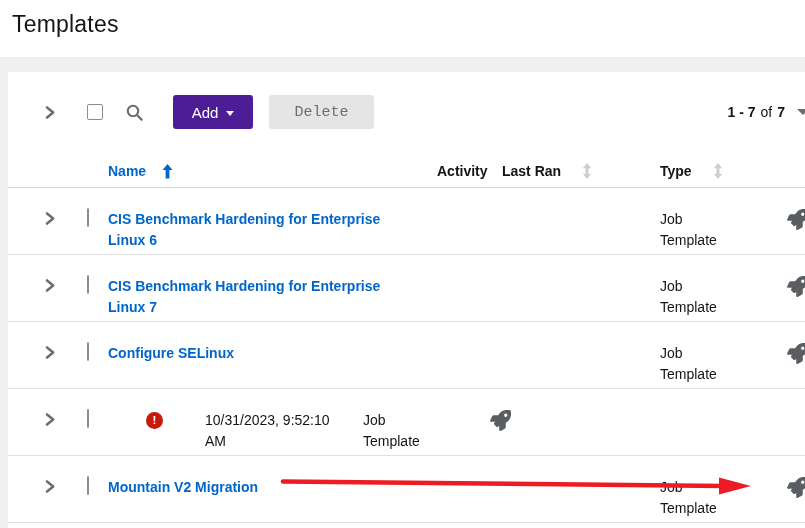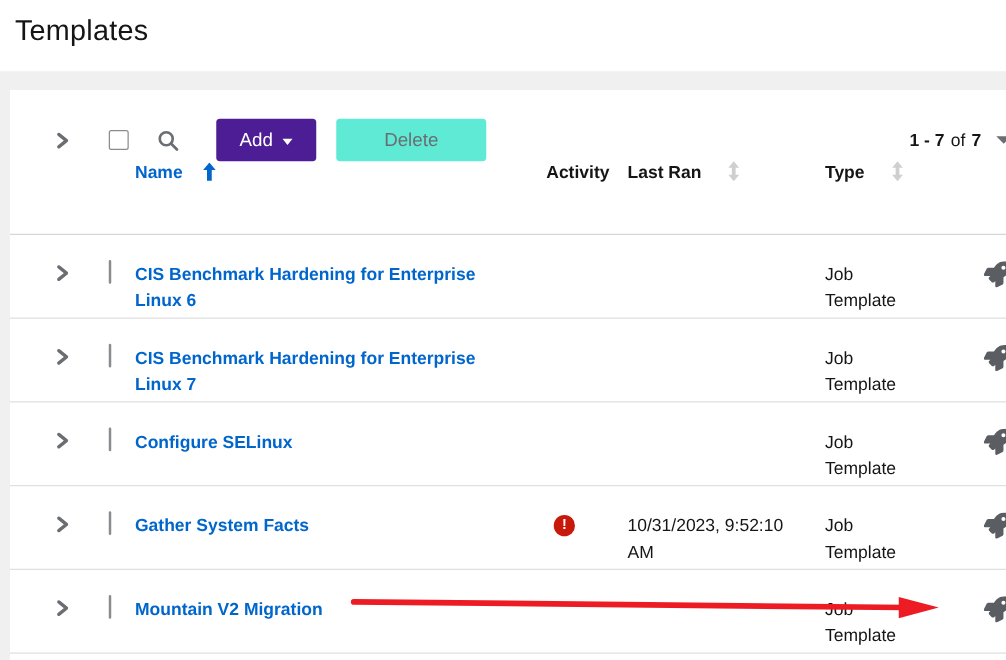--- a/index.html
+++ b/index.html
@@ -15,28 +15,28 @@
 
   
   .toolbar { display:flex; align-items:center; height:34px; margin-top:23px; padding-left:36px; }
   .expand-ctl { width:12px; display:inline-flex; cursor:pointer; }
   .checkbox { width:16px; height:16px; background:#fff; border:1px solid #8a8d90; border-radius:2px; cursor:pointer; flex:0 0 auto; }
   .toolbar .checkbox { margin-left:31px; }
   .search-ctl { margin-left:23px; display:inline-flex; cursor:pointer; }
   .btn { height:34px; border:none; border-radius:3px; font-size:15px; font-family:"Liberation Sans",sans-serif; display:inline-flex; align-items:center; justify-content:center; }
   .btn-add { margin-left:30px; width:80px; background:#4c1d95; color:#fff; cursor:pointer; gap:8px; }
   .btn-add .caret-down { width:0; height:0; border-left:4.5px solid transparent; border-right:4.5px solid transparent; border-top:5.5px solid #fff; margin-top:2px; }
-  .btn-delete { margin-left:16px; width:120px; background:#5eead4; color:#6a6e73; cursor:default; }
+  .btn-delete { margin-left:16px; width:105px; background:#e5e5e5; color:#6a6e73; cursor:default;font-family:Liberation Mono, monospace; }
   .pagination { margin-left:auto; display:flex; align-items:center; font-size:14px; color:#151515; }
   .pagination .pg { font-weight:bold; }
   .pagination .pg-of { margin:0 5px; font-weight:normal; }
   .pag-caret { width:0; height:0; border-left:6px solid transparent; border-right:6px solid transparent; border-top:6.5px solid #6a6e73; margin-left:12px; margin-right:-4px; cursor:pointer; }
 
   
-  .thead { display:flex; align-items:flex-start; height:59px; padding:0 0 8px 36px; border-bottom:1px solid #d4d7da; }
+  .thead { display:flex; align-items:flex-end; height:59px; padding:0 0 8px 36px; border-bottom:1px solid #d4d7da; }
   .hcell { font-size:14px; font-weight:bold; color:#151515; display:flex; align-items:center; }
   .c-expand { flex:0 0 43px; }
   .c-check  { flex:0 0 21px; }
   .c-name   { flex:0 0 297px; }
   .c-activity{ flex:0 0 65px;margin-left:32px; }
   .c-lastran { flex:0 0 158px; }
   .c-type    { flex:0 0 120px; }
   .c-launch  { flex:1 1 auto; }
   .h-name { color:#0066cc; cursor:pointer; }
   .sort-up { margin-left:16px; display:inline-flex; }
@@ -180,21 +180,20 @@
             </span></span>
       </div>
 
       <div class="row">
         <span class="c-expand"><span class="expand-ctl">
               <svg width="12" height="15" viewBox="0 0 12 15">
                 <polyline points="3,2.5 9.2,7.5 3,12.5" fill="none" stroke="#6a6e73" stroke-width="2.6" stroke-linecap="round" stroke-linejoin="round"></polyline>
               </svg>
             </span></span>
         <span class="c-check"><span class="checkbox"></span></span>
-        <span class="c-name"><a class="name-link">Gather System Facts</a></span>
         <span class="c-activity"><span class="err-badge">
               <span>!</span>
             </span></span>
         <span class="c-lastran"><span class="cell-text lastran-text">10/31/2023, 9:52:10 AM</span></span>
         <span class="c-type"><span class="cell-text type-text">Job Template</span></span>
         <span class="c-launch"><span class="rocket-btn">
               <svg width="21" height="21" viewBox="0 0 512 512">
                 <path fill="#5a5e62" fill-rule="evenodd" d="M505.1 19.1c-1.2-5.5-6.7-11-12.2-12.2C460.7 0 435.5 0 410.4 0 307.2 0 245.3 55.2 199.1 128H94.8c-16.3 0-35.6 11.9-42.9 26.5L2.5 253.3A28.4 28.4 0 0 0 0 264a24 24 0 0 0 24 24h103.8l-22.5 22.5c-11.4 11.4-13 32.3 0 45.3l51.6 51.5c11.1 11.1 32.3 13.1 45.3 0l22.5-22.4V488a24 24 0 0 0 24 24 28.6 28.6 0 0 0 10.7-2.5l98.7-49.4c14.6-7.3 26.5-26.5 26.5-42.9V312.8C457.2 266.5 512.1 204.4 512.1 101.7c0-25.2 0-50.4-7-82.6ZM384 168a40 40 0 1 1 40-40 40 40 0 0 1-40 40Z"></path>
               </svg>
             </span></span>

